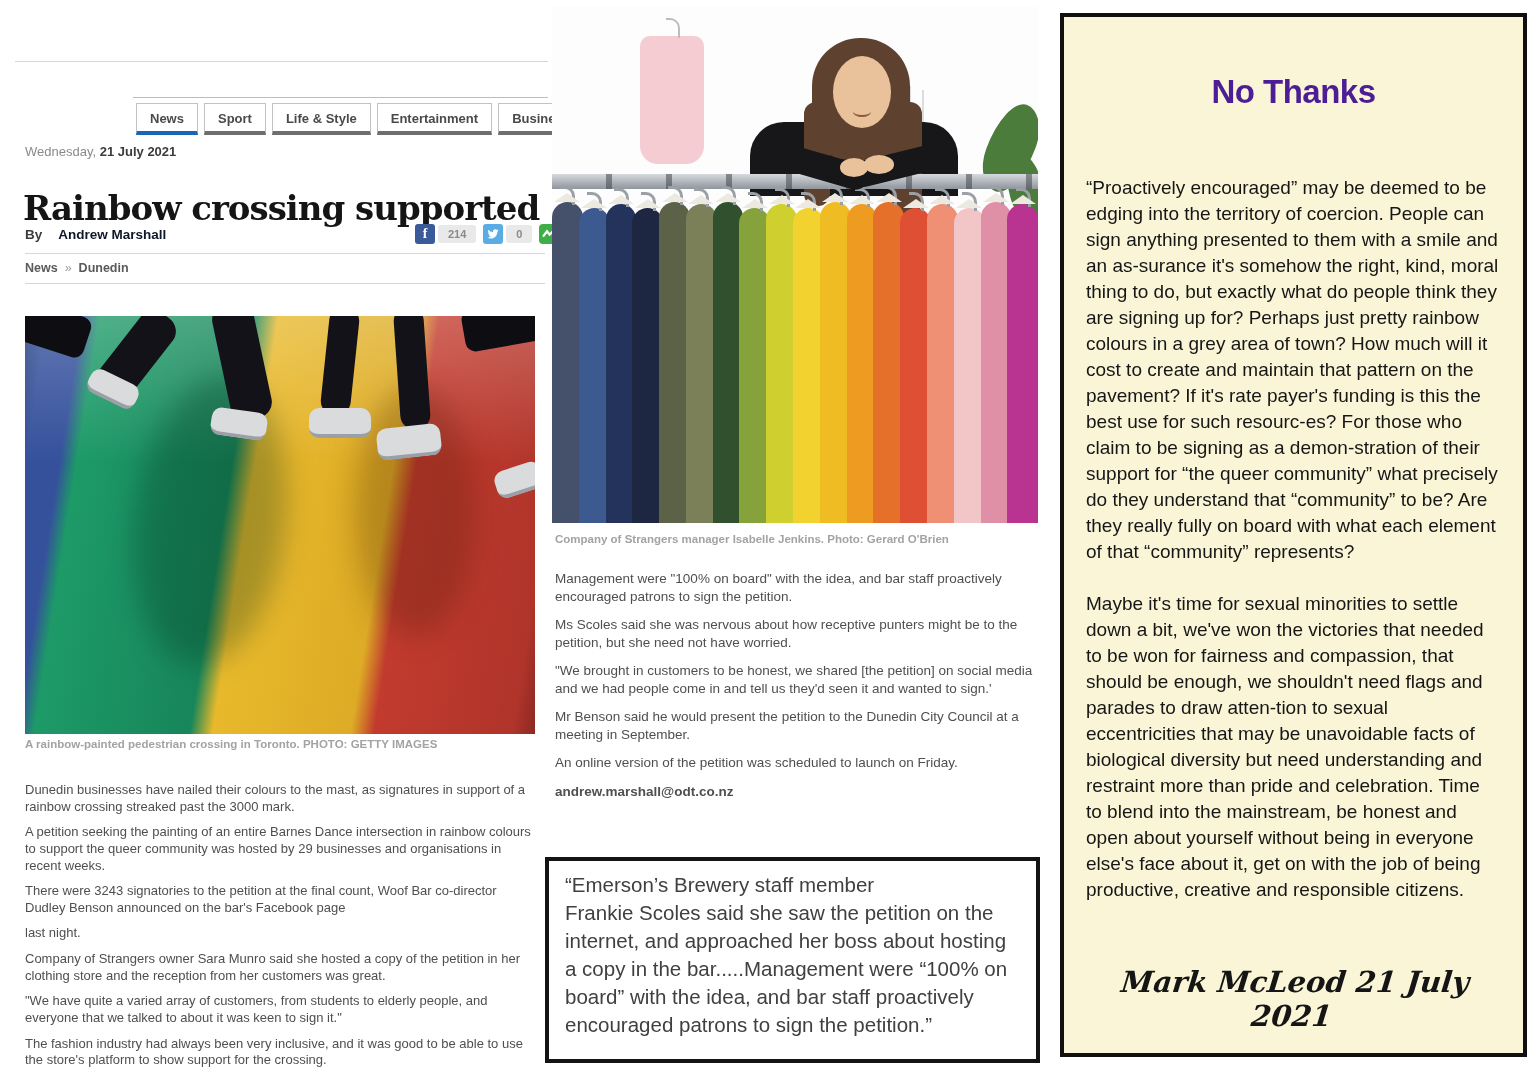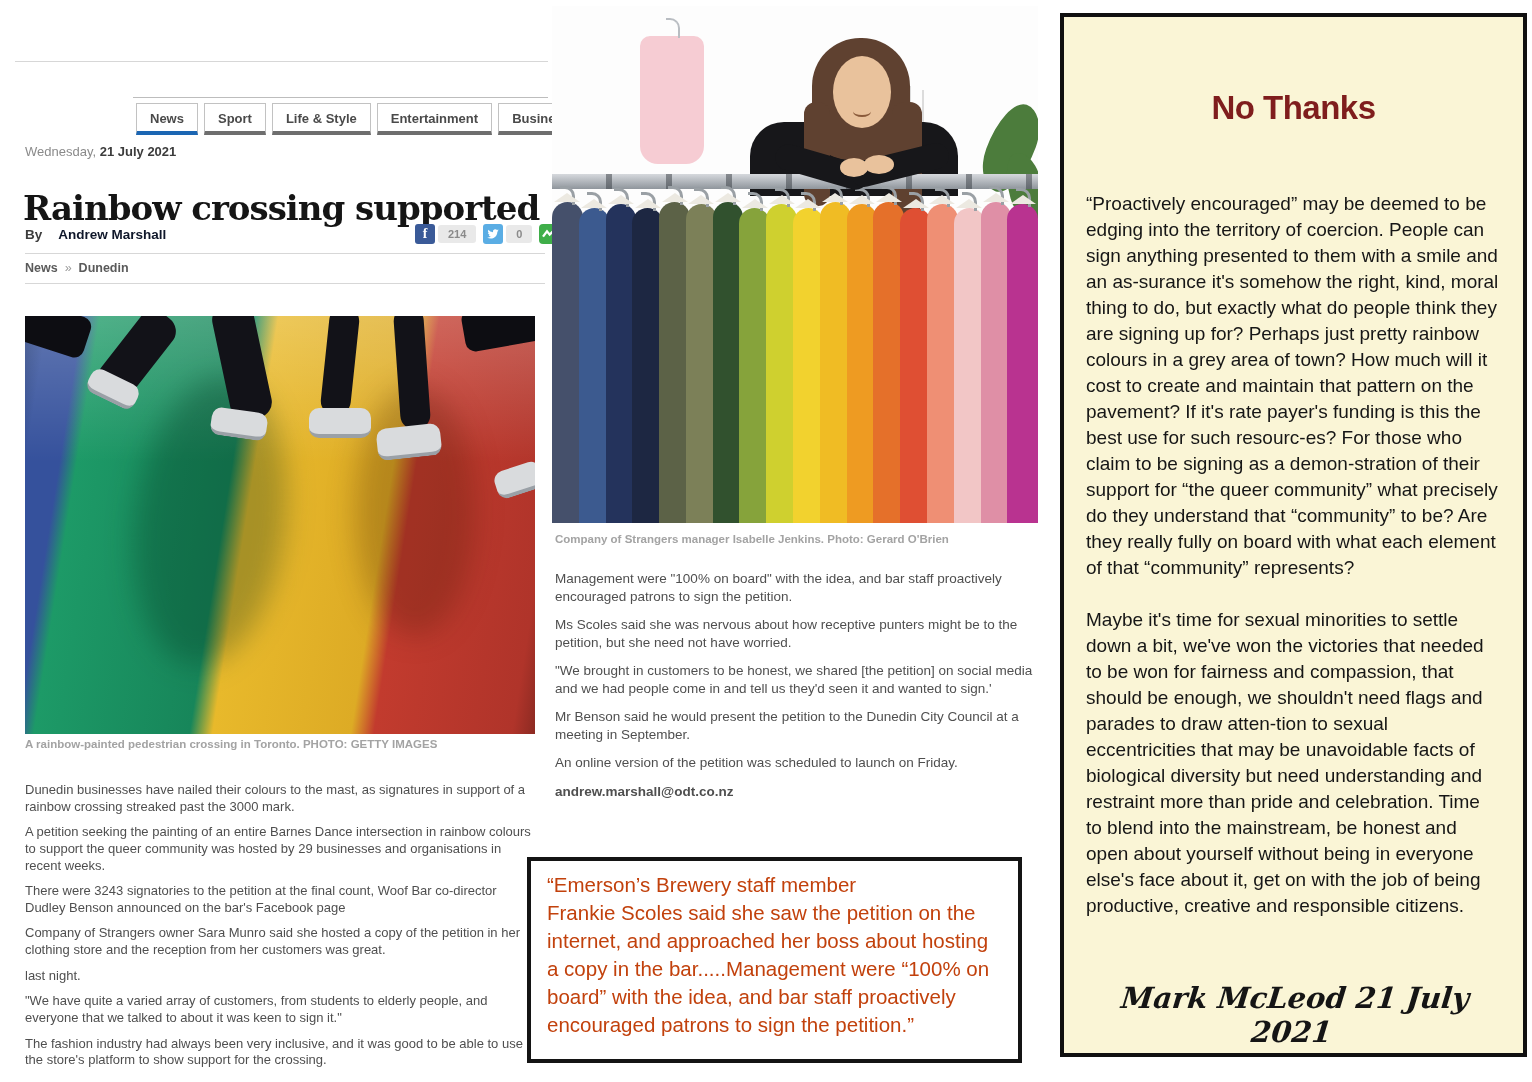--- a/index.html
+++ b/index.html
@@ -76,28 +76,28 @@
   .garment{flex:1;margin:0 -2px;border-radius:16px 16px 0 0;position:relative;}
   .garment:nth-child(even){top:6px;}
   .garment:nth-child(3n){top:2px;}
   .garment::before{content:"";position:absolute;left:50%;margin-left:-7px;top:-16px;width:12px;height:16px;
         border:3px solid #9aa0a5;border-bottom:none;border-left:none;border-radius:0 10px 0 0;}
   .garment::after{content:"";position:absolute;left:50%;margin-left:-13px;top:-9px;width:0;height:0;
         border-left:13px solid transparent;border-right:13px solid transparent;
         border-bottom:9px solid #ece9e1;}
 
   
-  #quote-box{position:absolute;left:527px;top:857px;width:495px;height:206px;box-sizing:border-box;
+  #quote-box{position:absolute;left:545px;top:857px;width:495px;height:206px;box-sizing:border-box;
       border:4px solid #141414;background:#fff;padding:10px 16px;
-      font-size:20.5px;line-height:1.37;color:#c2410c;white-space:pre-line;}
+      font-size:20.5px;line-height:1.37;color:#404040;white-space:pre-line;}
 
   
   #commentary{position:absolute;left:1060px;top:13px;width:467px;height:1044px;box-sizing:border-box;
       border:4px solid #101010;background:#faf5d6;padding:56px 22px 0;}
-  #commentary h1{margin:16px;text-align:center;font-size:33px;letter-spacing:-.5px;color:#7f1d1d;}
+  #commentary h1{margin:0;text-align:center;font-size:33px;letter-spacing:-.5px;color:#4c1d95;}
   #commentary p{font-size:19px;line-height:1.37;color:#161616;margin:0;}
   #commentary p.p1{margin-top:64px;}
   #commentary p.p2{margin-top:26px;}
   .signature{margin-top:62px;text-align:center;font-family:"DejaVu Serif",serif;
       font-style:italic;font-weight:bold;font-size:29px;color:#151515;transform:skewX(-6deg);}
 </style>
 </head>
 <body>
 
 <div id="page">
@@ -156,22 +156,22 @@
     <div class="leg" style="left:372px;top:-10px;width:30px;height:124px;transform:rotate(-4deg);"></div>
     <div class="shoe" style="left:352px;top:110px;width:64px;height:28px;transform:rotate(-6deg);"></div>
     <div class="shoe" style="left:470px;top:150px;width:48px;height:24px;transform:rotate(-18deg);"></div>
   </div>
   <div class="caption" style="left:25px;top:738px;">A rainbow-painted pedestrian crossing in Toronto. PHOTO: GETTY IMAGES</div>
 
   <div id="left-copy" class="body-copy">
     <p>Dunedin businesses have nailed their colours to the mast, as signatures in support of a rainbow crossing streaked past the 3000 mark.</p>
     <p>A petition seeking the painting of an entire Barnes Dance intersection in rainbow colours to support the queer community was hosted by 29 businesses and organisations in recent weeks.</p>
     <p>There were 3243 signatories to the petition at the final count, Woof Bar co-director Dudley Benson announced on the bar's Facebook page</p>
+    <p>last night.</p>
     <p>Company of Strangers owner Sara Munro said she hosted a copy of the petition in her clothing store and the reception from her customers was great.</p>
-    <p>last night.</p>
     <p>"We have quite a varied array of customers, from students to elderly people, and everyone that we talked to about it was keen to sign it."</p>
     <p>The fashion industry had always been very inclusive, and it was good to be able to use the store's platform to show support for the crossing.</p>
   </div>
 
   <div id="rack-photo">
     <div class="doorline" style="left:356px;top:80px;width:3px;height:96px;"></div>
     <div class="doorline" style="left:370px;top:84px;width:2px;height:92px;"></div>
     <div class="hoodie"></div>
     <div class="leaf" style="left:436px;top:96px;width:46px;height:92px;transform:rotate(20deg);"></div>
     <div class="leaf" style="left:456px;top:146px;width:34px;height:70px;transform:rotate(-16deg);"></div>

